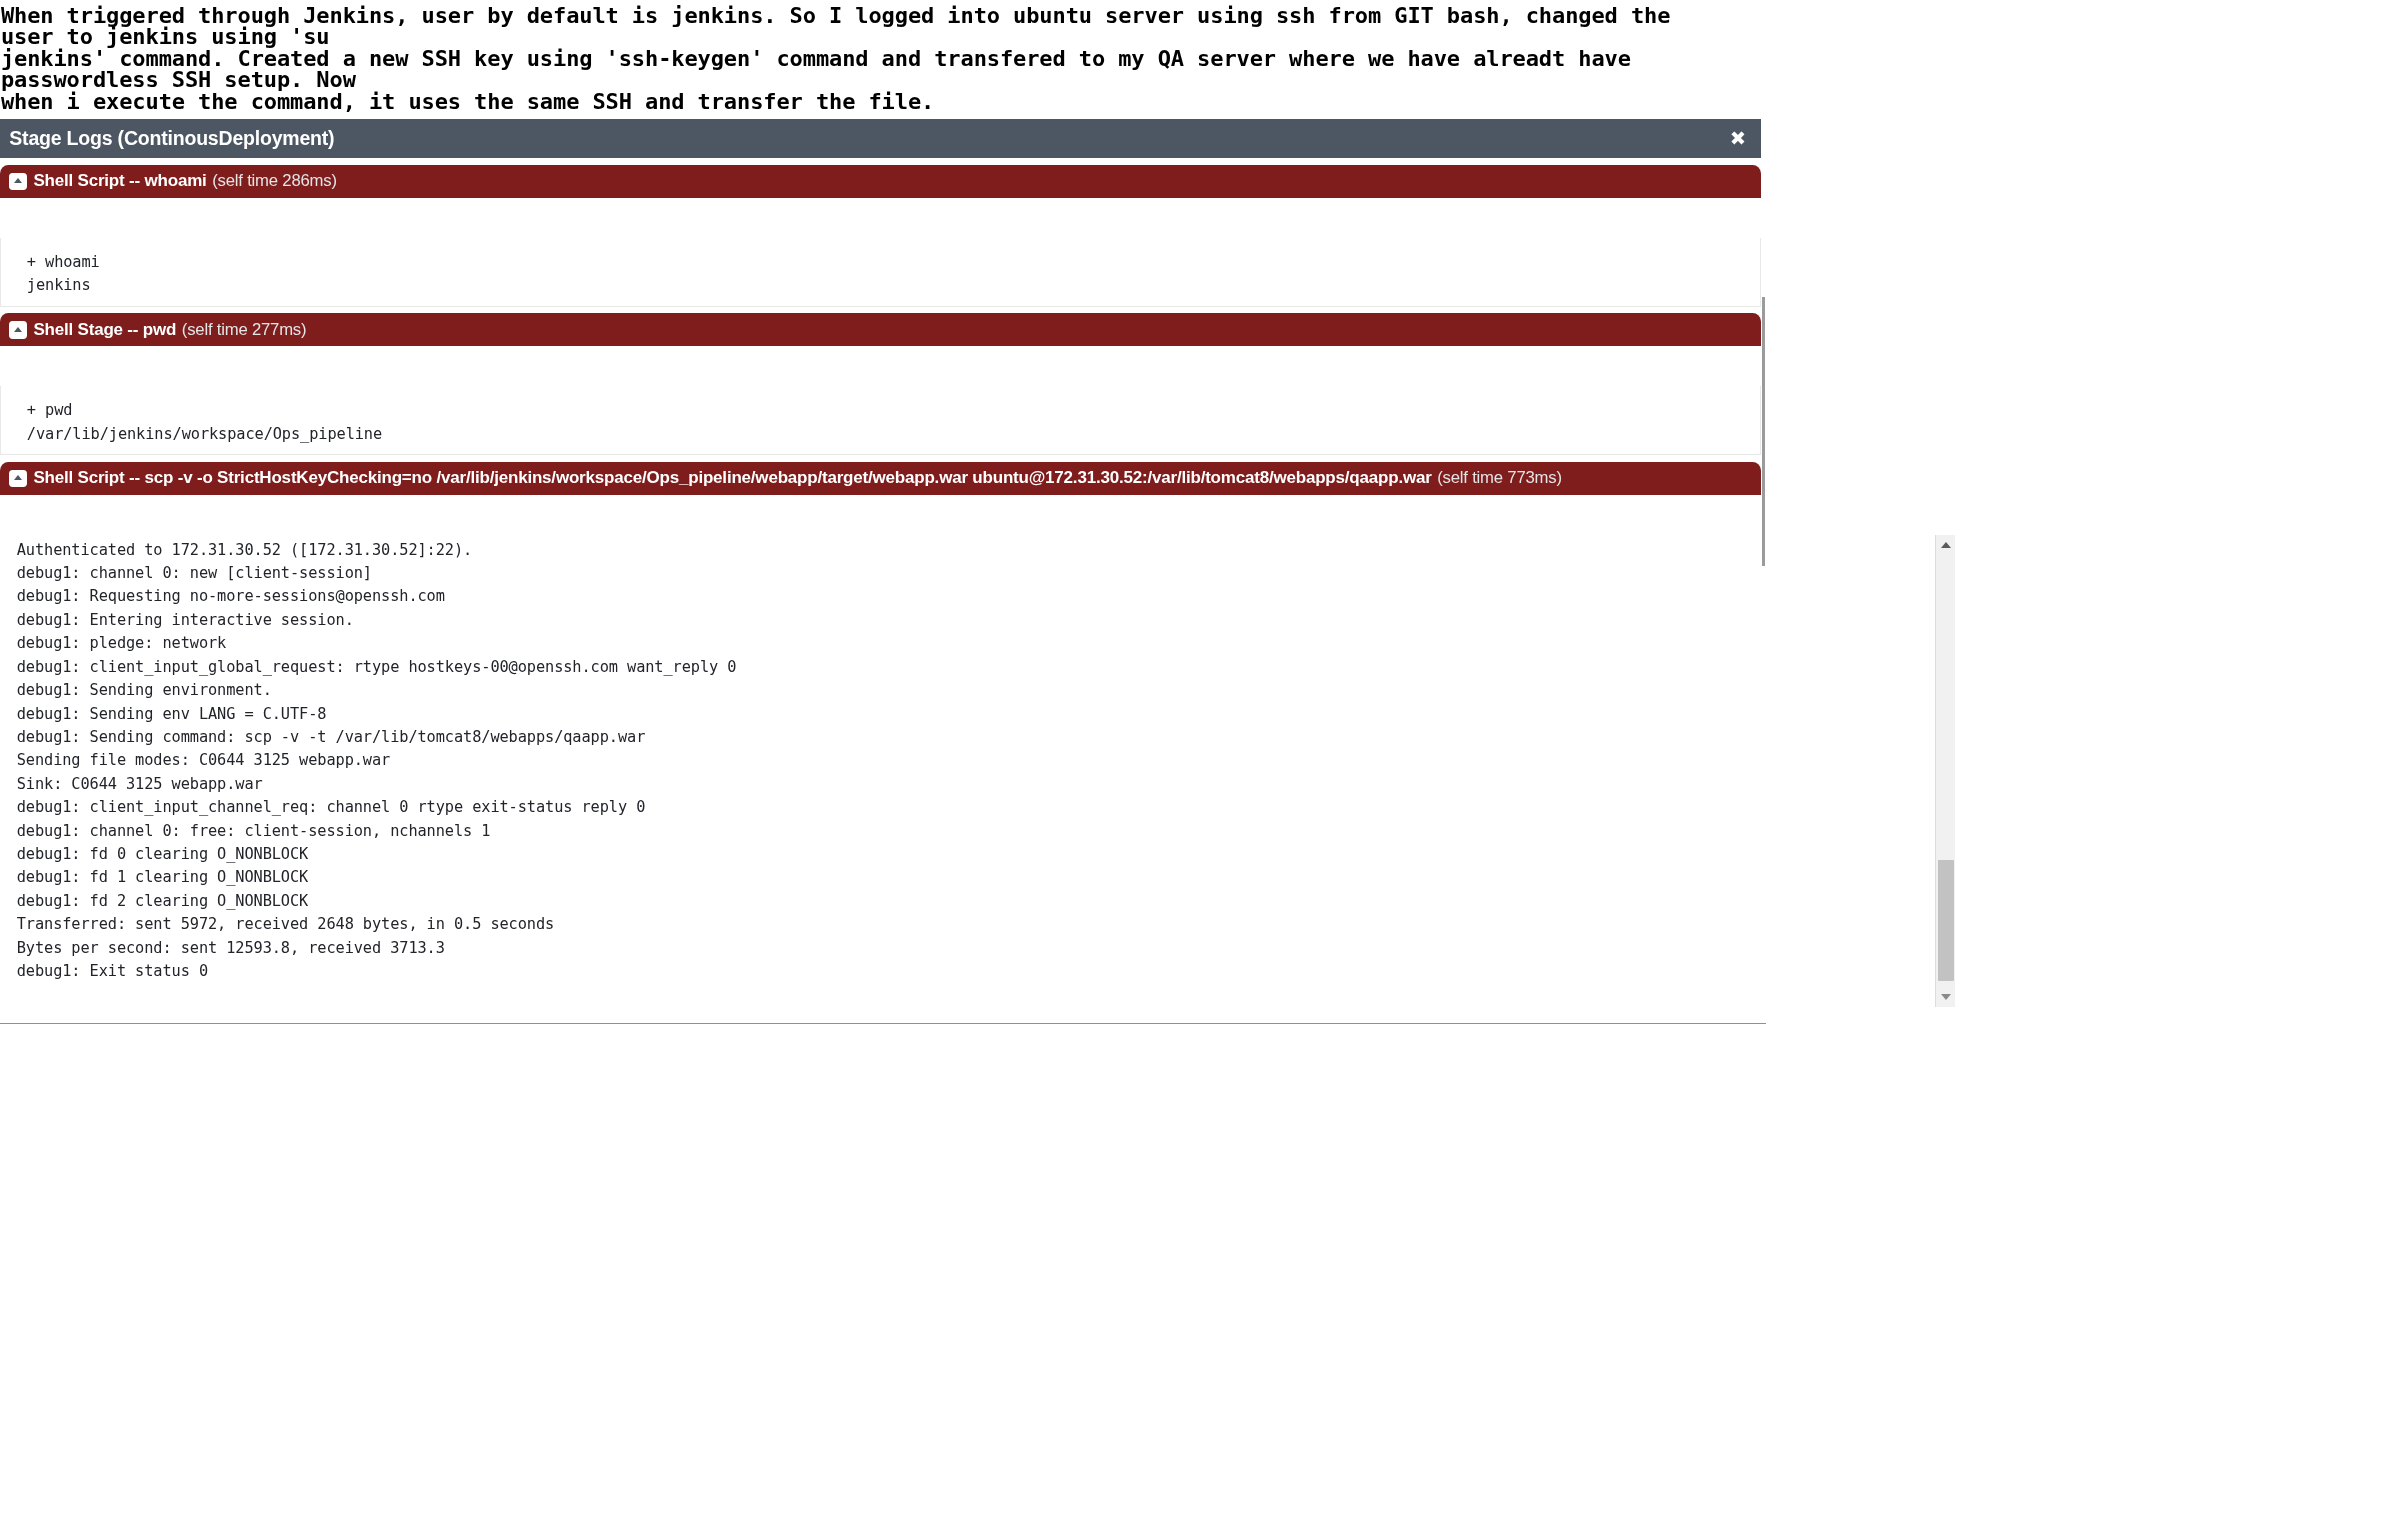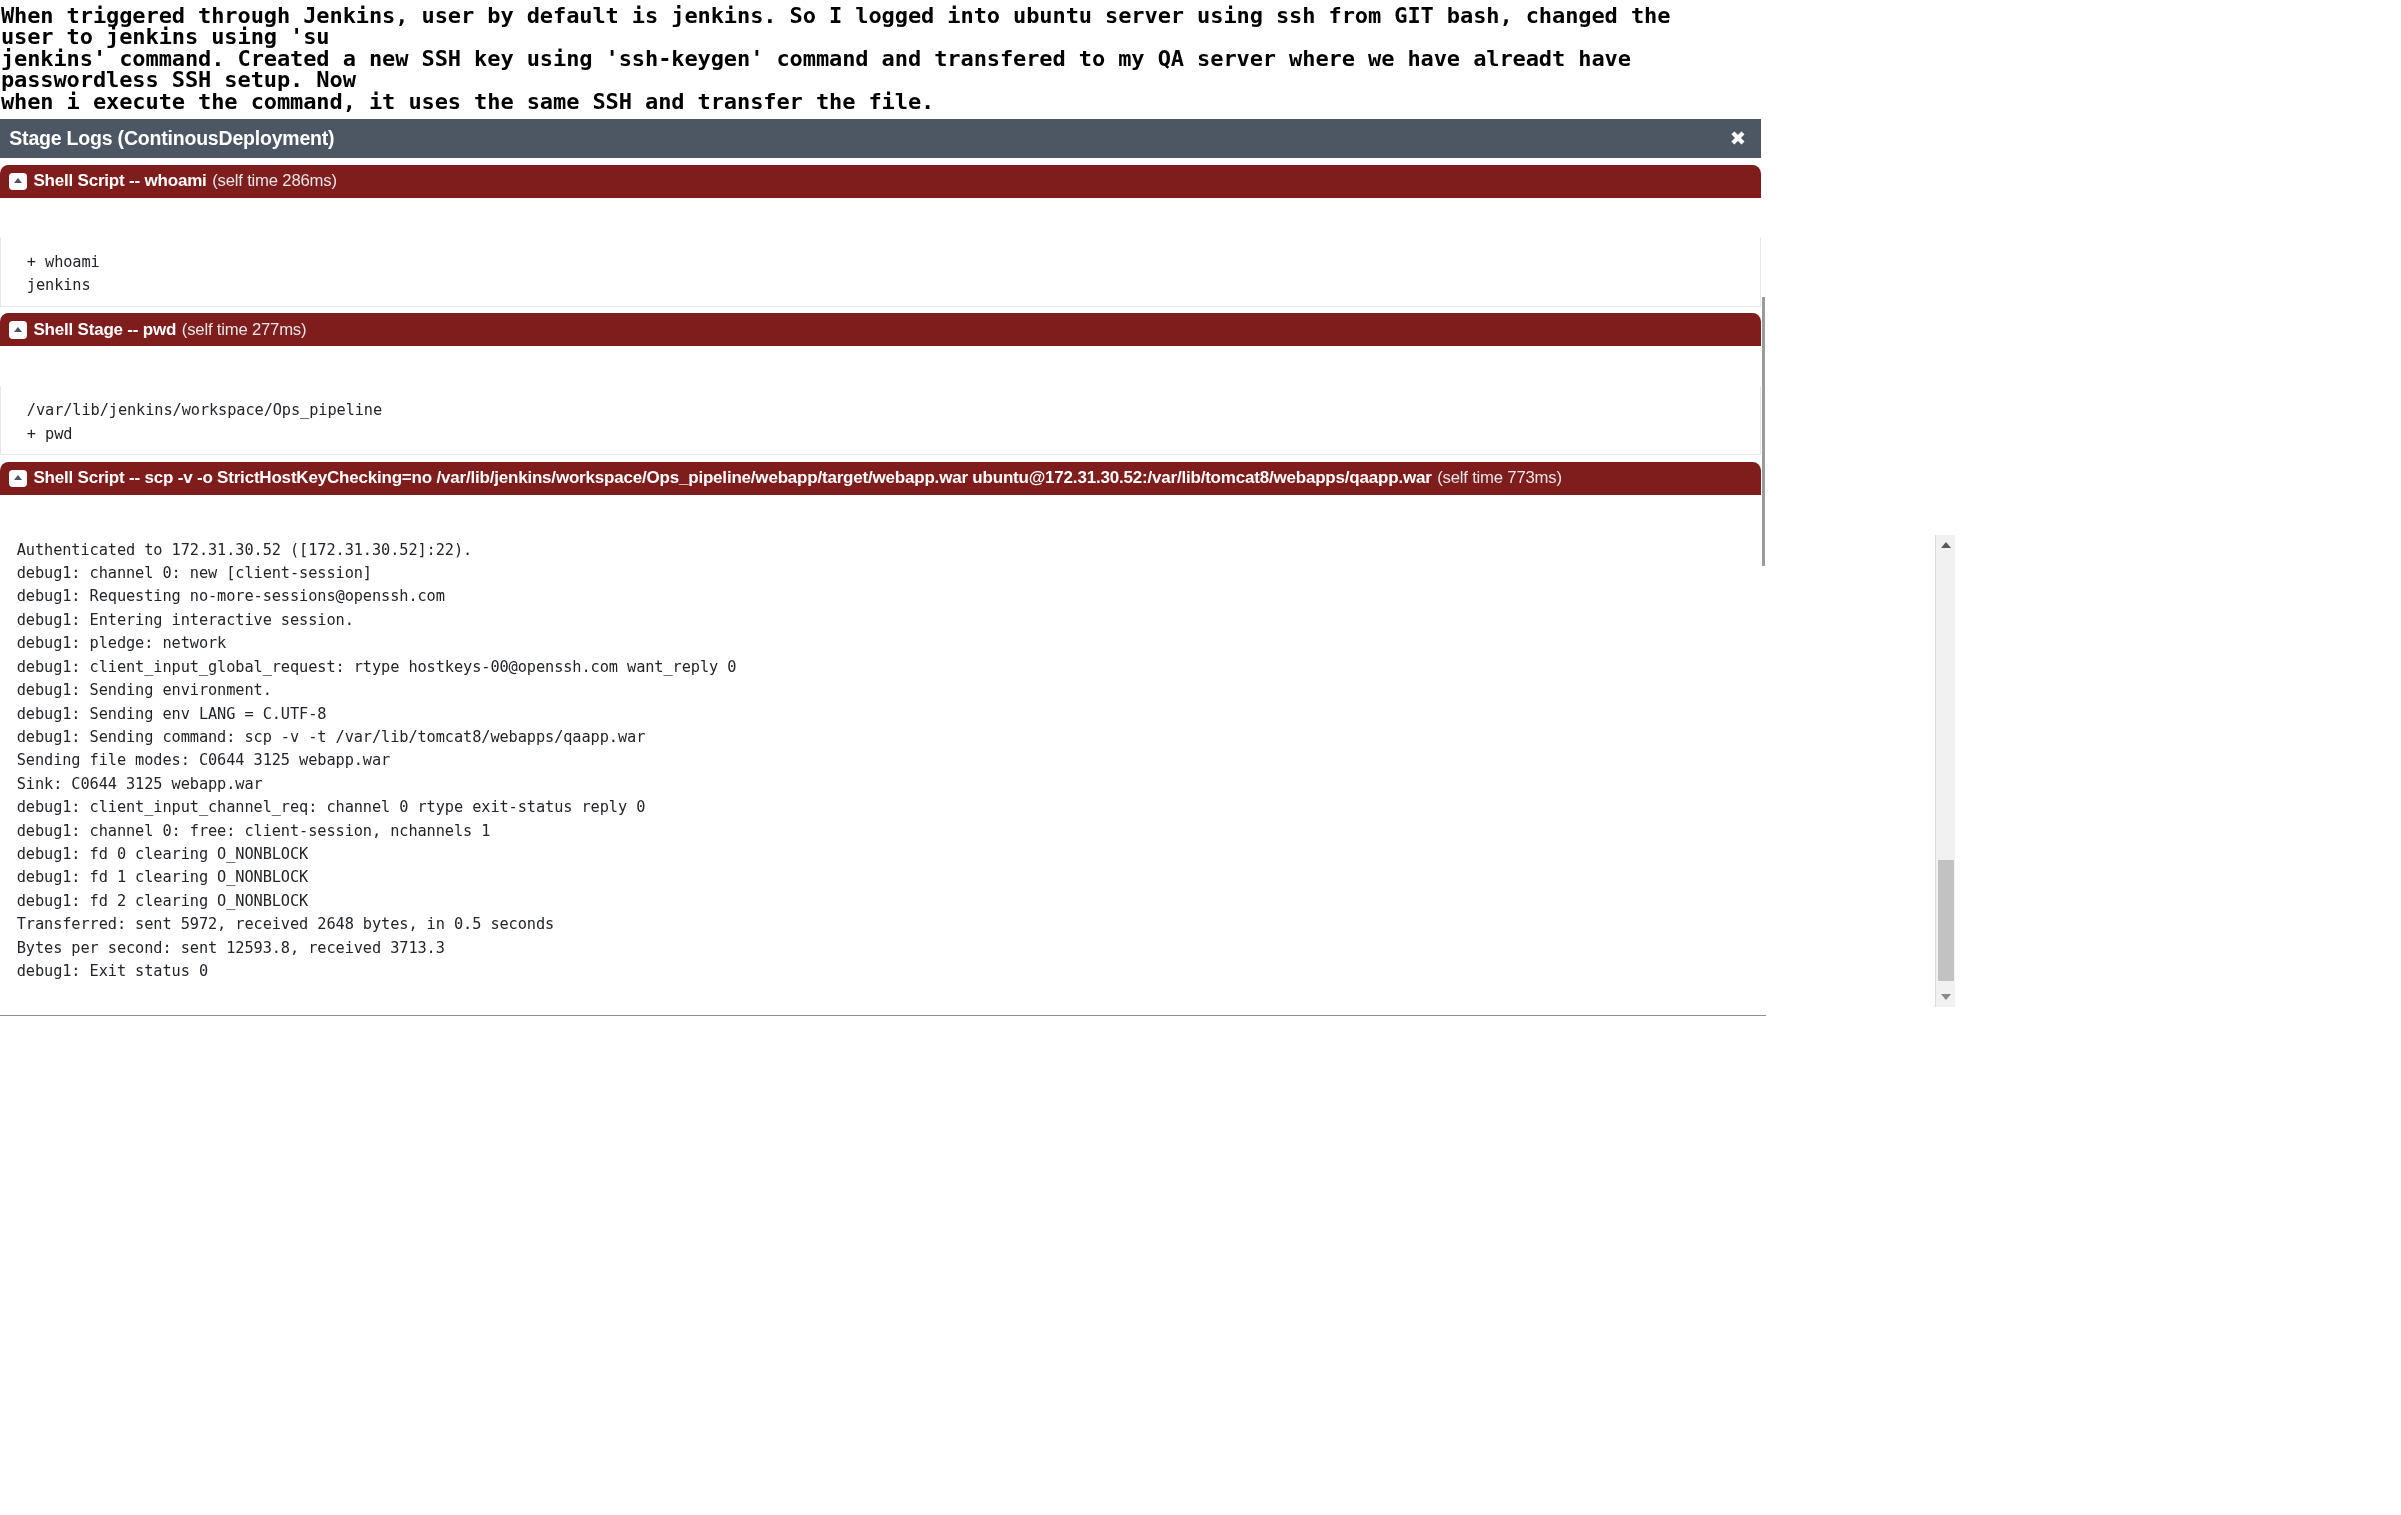--- a/index.html
+++ b/index.html
@@ -29,21 +29,21 @@
     white-space: pre-wrap;
     word-spacing: 0px;
   }
 
   
   .stage-logs {
     position: relative;
     width: 1766px;
     margin-top: 7.4px;
     border-bottom: 1.9px solid #909090;
-    padding-bottom: 8px;
+    padding-bottom: 16px;
   }
 
   .stage-logs-header {
     position: relative;
     height: 39px;
     background: #4d5763;
     color: #ffffff;
     display: flex;
     align-items: center;
     padding: 0 9.3px 0 9.3px;
@@ -240,22 +240,22 @@
     </div>
   </div>
 
   <div class="step">
     <div class="step-header">
       <span class="collapse-icon"></span>
       <span class="step-title">Shell Stage -- pwd</span>
       <span class="step-time">(self time 277ms)</span>
     </div>
     <div class="step-body short">
+      <div class="log-line"> + pwd</div>
       <div class="log-line"> /var/lib/jenkins/workspace/Ops_pipeline</div>
-      <div class="log-line"> + pwd</div>
     </div>
   </div>
 
   <div class="step">
     <div class="step-header">
       <span class="collapse-icon"></span>
       <span class="step-title">Shell Script -- scp -v -o StrictHostKeyChecking=no /var/lib/jenkins/workspace/Ops_pipeline/webapp/target/webapp.war ubuntu@172.31.30.52:/var/lib/tomcat8/webapps/qaapp.war</span>
       <span class="step-time">(self time 773ms)</span>
     </div>
     <div class="step-body tall">

